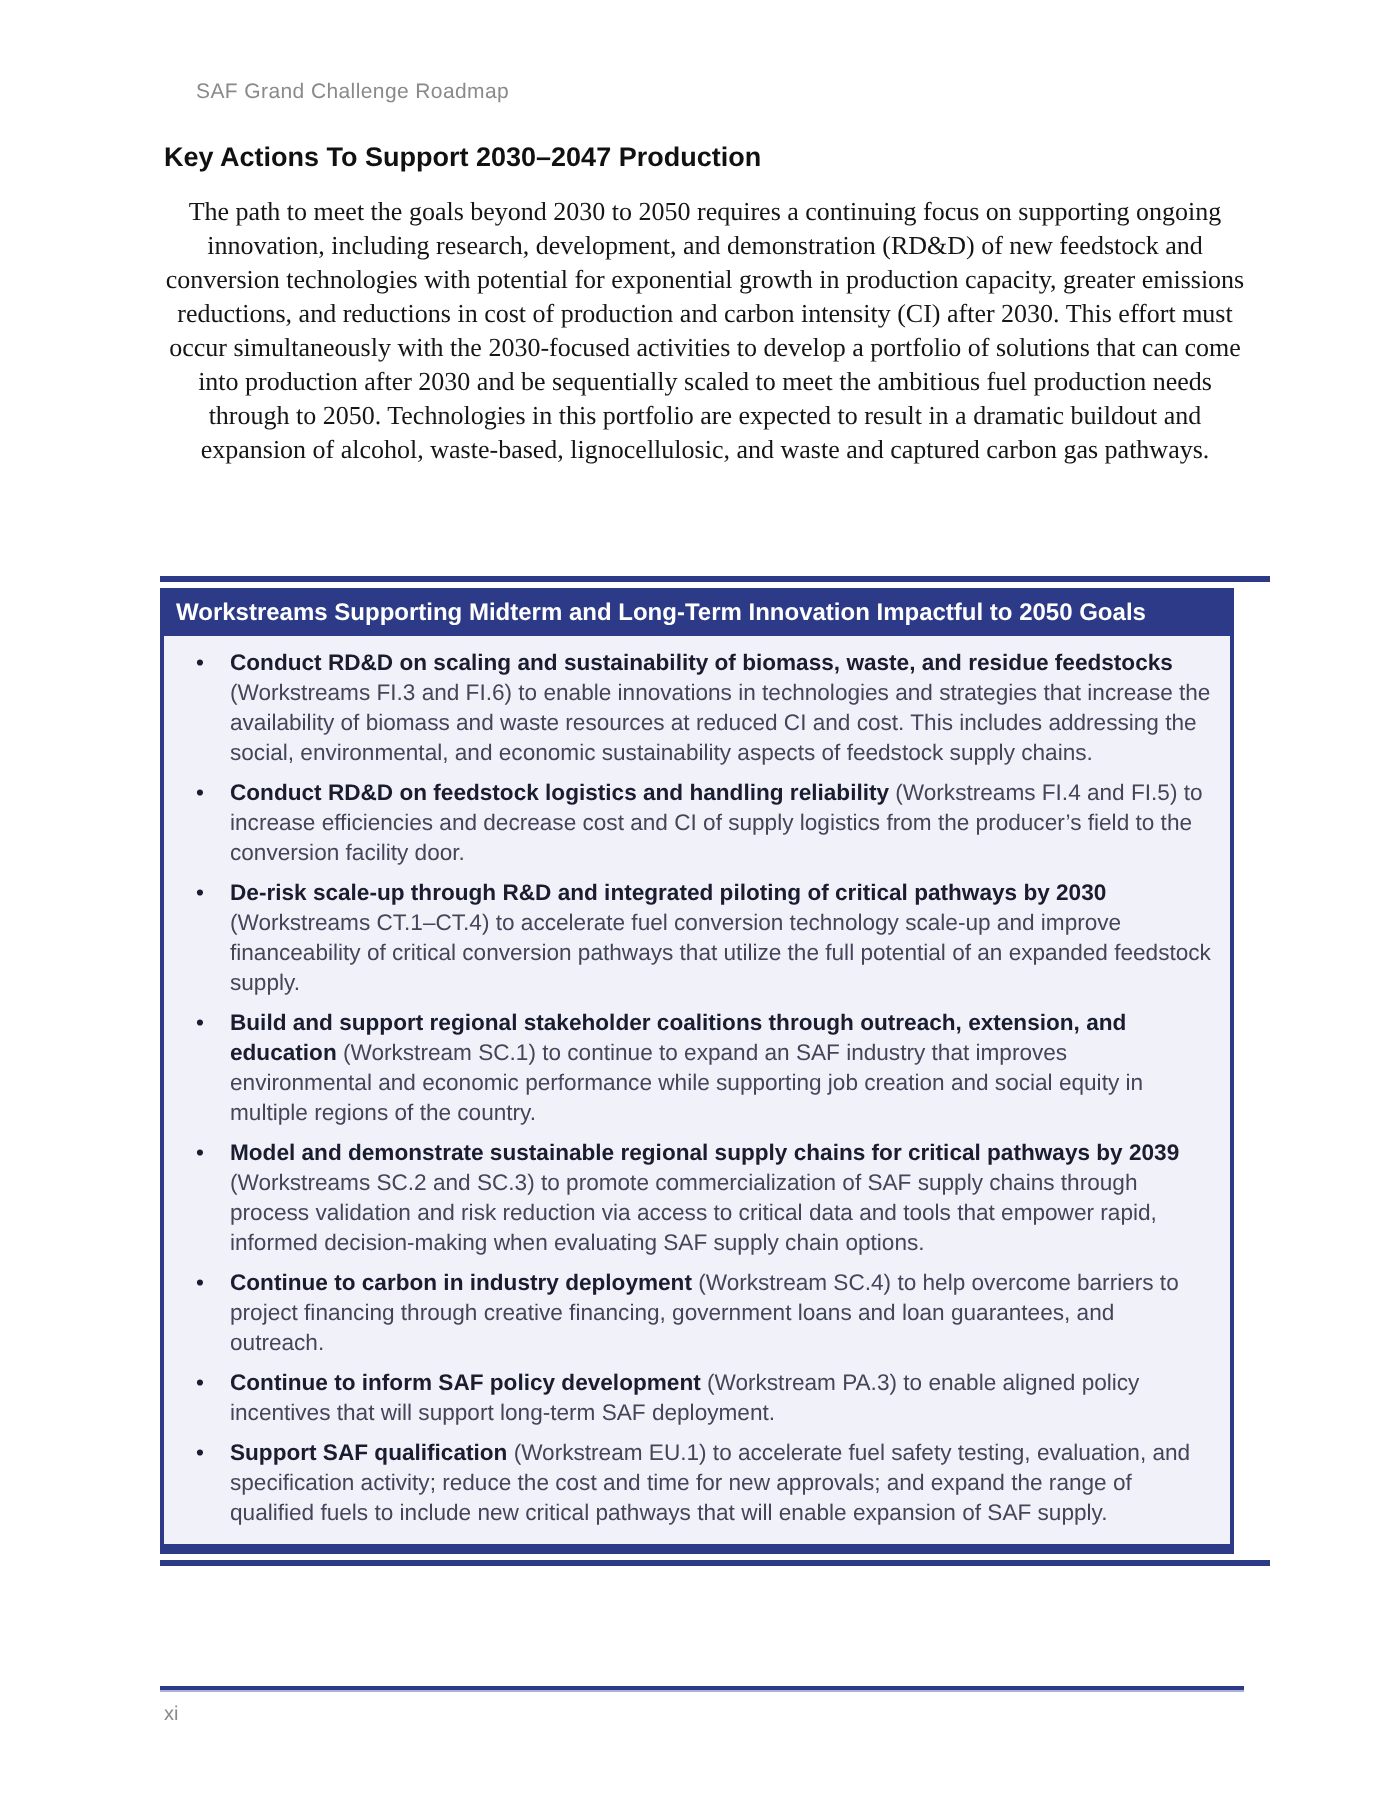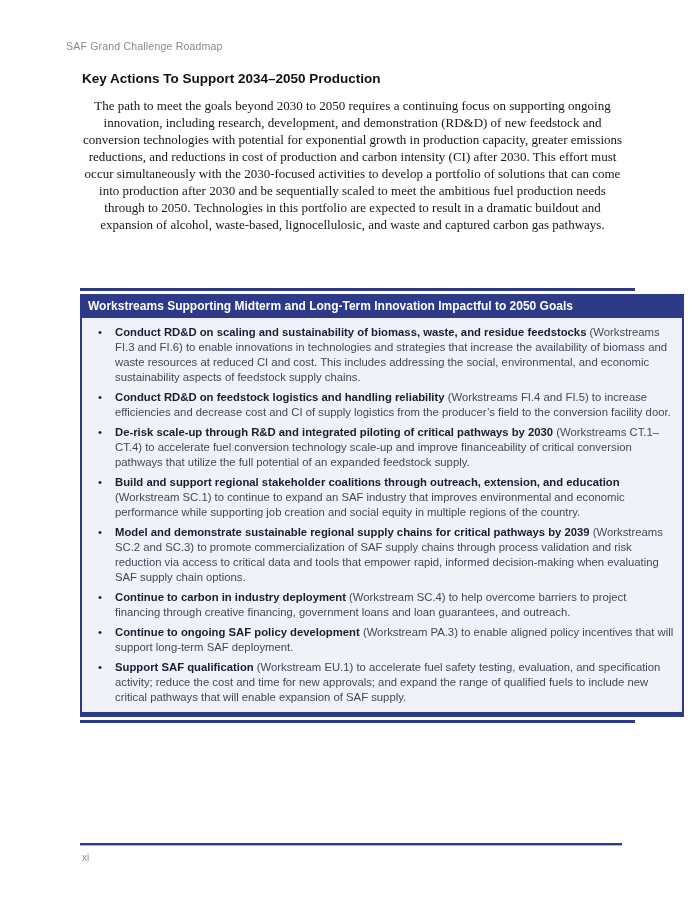--- a/index.html
+++ b/index.html
@@ -6,39 +6,39 @@
   body {
     width: 700px; height: 906px;
     background: #ffffff;
     font-family: "Liberation Sans", sans-serif;
     position: relative;
     overflow: hidden;
   }
   .sheet { position: absolute; inset: 0; background: #ffffff; }
 
   .running-header {
-    position: absolute; left: 66px; top: 40px;
+    position: absolute; left: 98px; top: 40px;
     font-size: 10.5px; color: var(--gray); letter-spacing: .2px;
   }
 
   .title {
     position: absolute; left: 82px; top: 71px; margin: 0;
     font-size: 13.5px; font-weight: bold; color: #111111;
     font-family: "Liberation Sans", sans-serif;
   }
 
   .body-par {
     position: absolute; left: 82px; top: 97px; width: 541px; margin: 0;
     font-family: "Liberation Serif", serif;
     font-size: 13px; line-height: 17px; color: #161616; text-align: center;
   }
 
   .ws { position: absolute; left: 80px; top: 288px; width: 555px; }
   .rule { height: 3px; background: var(--navy); }
-  .ws-inner { width: 604px; margin: 3px 0; }
+  .ws-inner { width: 537px; margin: 3px 0; }
   .ws-head {
     background: var(--navy); color: #ffffff;
     font-weight: bold; font-size: 12px;
     padding: 5px 8px;
   }
   .ws-body {
     background: var(--boxbg);
     border-left: 2px solid var(--navy);
     border-right: 2px solid var(--navy);
     border-bottom: 5px solid var(--navy);
@@ -63,21 +63,21 @@
     font-size: 10px; color: var(--gray);
   }
 </style>
 </head>
 <body>
 
 <div class="sheet">
 
   <div class="running-header">SAF Grand Challenge Roadmap</div>
 
-  <h1 class="title">Key Actions To Support 2034–2050 Production</h1>
+  <h1 class="title">Key Actions To Support 2030–2047 Production</h1>
 
   <p class="body-par">The path to meet the goals beyond 2030 to 2050 requires a continuing focus on supporting ongoing innovation, including research, development, and demonstration (RD&amp;D) of new feedstock and conversion technologies with potential for exponential growth in production capacity, greater emissions reductions, and reductions in cost of production and carbon intensity (CI) after 2030. This effort must occur simultaneously with the 2030-focused activities to develop a portfolio of solutions that can come into production after 2030 and be sequentially scaled to meet the ambitious fuel production needs through to 2050. Technologies in this portfolio are expected to result in a dramatic buildout and expansion of alcohol, waste-based, lignocellulosic, and waste and captured carbon gas pathways.</p>
 
   <div class="ws">
     <div class="rule"></div>
     <div class="ws-inner">
       <div class="ws-head">Workstreams Supporting Midterm and Long-Term Innovation Impactful to 2050 Goals</div>
       <div class="ws-body">
         <ul>
           <li>
@@ -99,21 +99,21 @@
           <li>
             <span class="blt">•</span>
             <span class="txt"><b>Model and demonstrate sustainable regional supply chains for critical pathways by 2039</b><span> (Workstreams SC.2 and SC.3) to promote commercialization of SAF supply chains through process validation and risk reduction via access to critical data and tools that empower rapid, informed decision-making when evaluating SAF supply chain options.</span></span>
           </li>
           <li>
             <span class="blt">•</span>
             <span class="txt"><b>Continue to carbon in industry deployment</b><span> (Workstream SC.4) to help overcome barriers to project financing through creative financing, government loans and loan guarantees, and outreach.</span></span>
           </li>
           <li>
             <span class="blt">•</span>
-            <span class="txt"><b>Continue to ongoing SAF policy development</b><span> (Workstream PA.3) to enable aligned policy incentives that will support long-term SAF deployment.</span></span>
+            <span class="txt"><b>Continue to inform SAF policy development</b><span> (Workstream PA.3) to enable aligned policy incentives that will support long-term SAF deployment.</span></span>
           </li>
           <li>
             <span class="blt">•</span>
             <span class="txt"><b>Support SAF qualification</b><span> (Workstream EU.1) to accelerate fuel safety testing, evaluation, and specification activity; reduce the cost and time for new approvals; and expand the range of qualified fuels to include new critical pathways that will enable expansion of SAF supply.</span></span>
           </li>
         </ul>
       </div>
     </div>
     <div class="rule"></div>
   </div>

